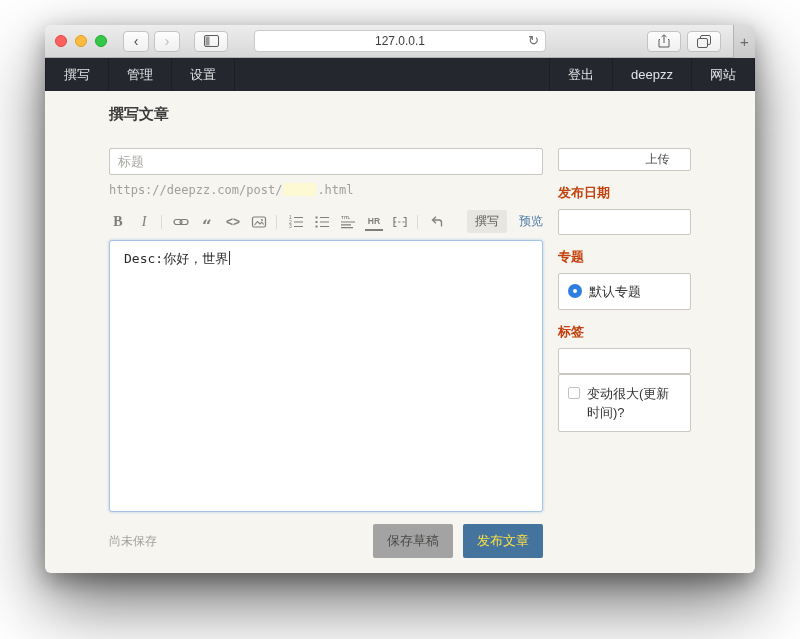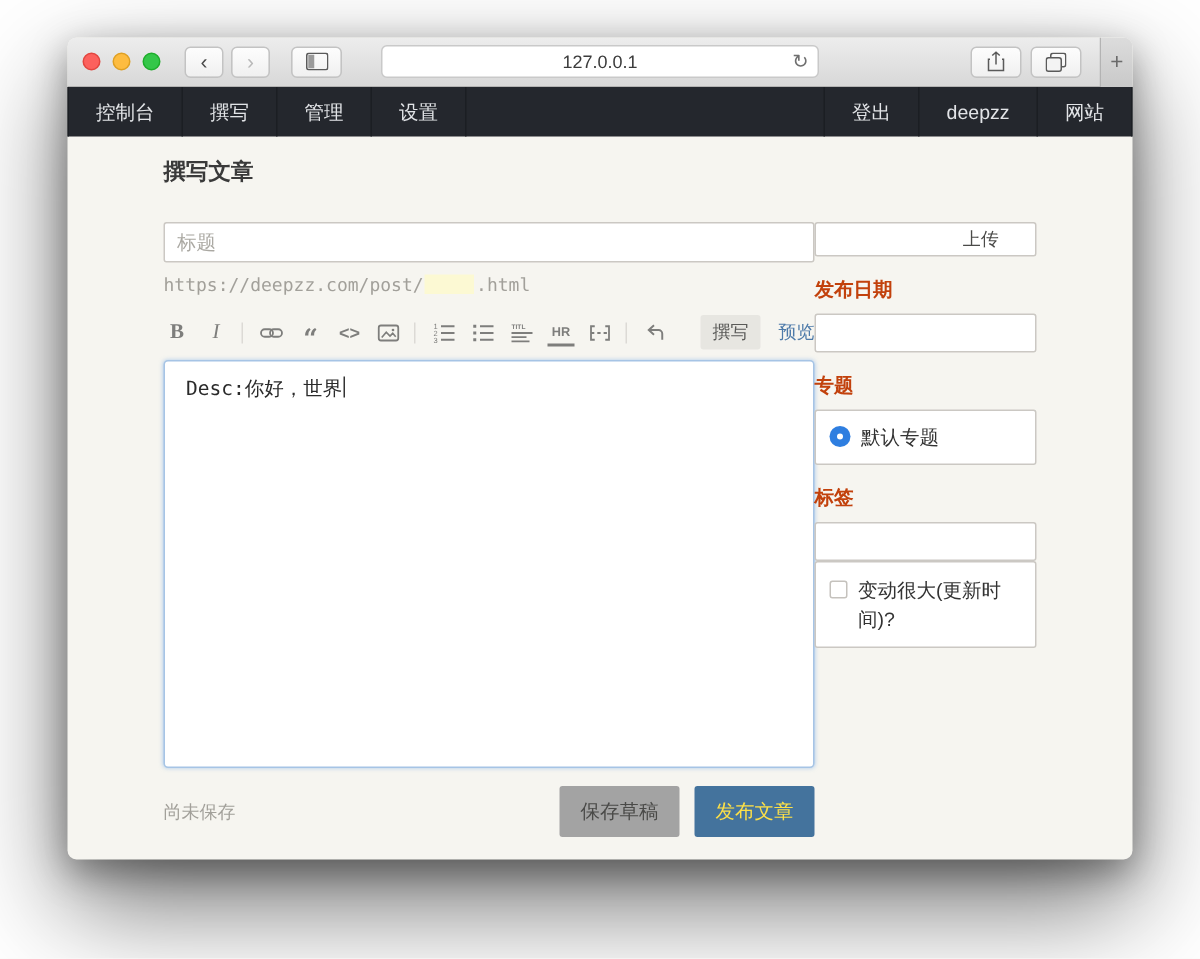--- a/index.html
+++ b/index.html
@@ -44,21 +44,21 @@
   .nav-item { line-height: 33px; padding: 0 18px; border-right: 1px solid #1b1e23; }
   .nav-item:first-child { border-left: 1px solid #1b1e23; }
   .nav-spacer { flex: 1; }
   .nav-right .nav-item, .nav-item.r { border-right: none; border-left: 1px solid #1b1e23; }
   .nav-right { display: flex; }
   .nav-right .nav-item:last-child { border-right: 1px solid #1b1e23; }
 
   
   .content { height: 394px; padding: 0 64px; border-radius: 0 0 6px 6px; }
   .page-title { font-size: 15px; font-weight: bold; color: #3a3a3a; padding-top: 14px; }
-  .cols { display: flex; margin-top: 24px; }
+  .cols { display: flex; gap: 15px; margin-top: 24px; }
   .main-col { width: 434px; }
   .side-col { flex: 1; }
 
   .title-input { width: 100%; height: 27px; border: 1px solid #cbc8c3; border-radius: 2px;
     background: #fff; padding: 0 8px; font-size: 13px; color: #333;
     font-family: "Liberation Sans", sans-serif; }
   .title-input::placeholder { color: #aaa8a2; }
 
   .slug { margin-top: 8px; font-family: "DejaVu Sans Mono", monospace; font-size: 12px;
     color: #a2a09a; }
@@ -155,21 +155,20 @@
         <svg width="14" height="13" viewBox="0 0 14 13">
           <rect x="3.5" y="0.5" width="10" height="9" rx="1.5" fill="none" stroke="#5a5a5a"></rect>
           <rect x="0.5" y="3.5" width="10" height="9" rx="1.5" fill="#f3f3f3" stroke="#5a5a5a"></rect>
         </svg>
       </span>
     </div>
     <span class="newtab-seg">+</span>
   </div>
 
   <div class="navbar">
-    <span class="nav-item">控制台</span>
     <span class="nav-item">撰写</span>
     <span class="nav-item">管理</span>
     <span class="nav-item">设置</span>
     <span class="nav-spacer"></span>
     <div class="nav-right">
       <span class="nav-item r">登出</span>
       <span class="nav-item r">deepzz</span>
       <span class="nav-item r">网站</span>
     </div>
   </div>

